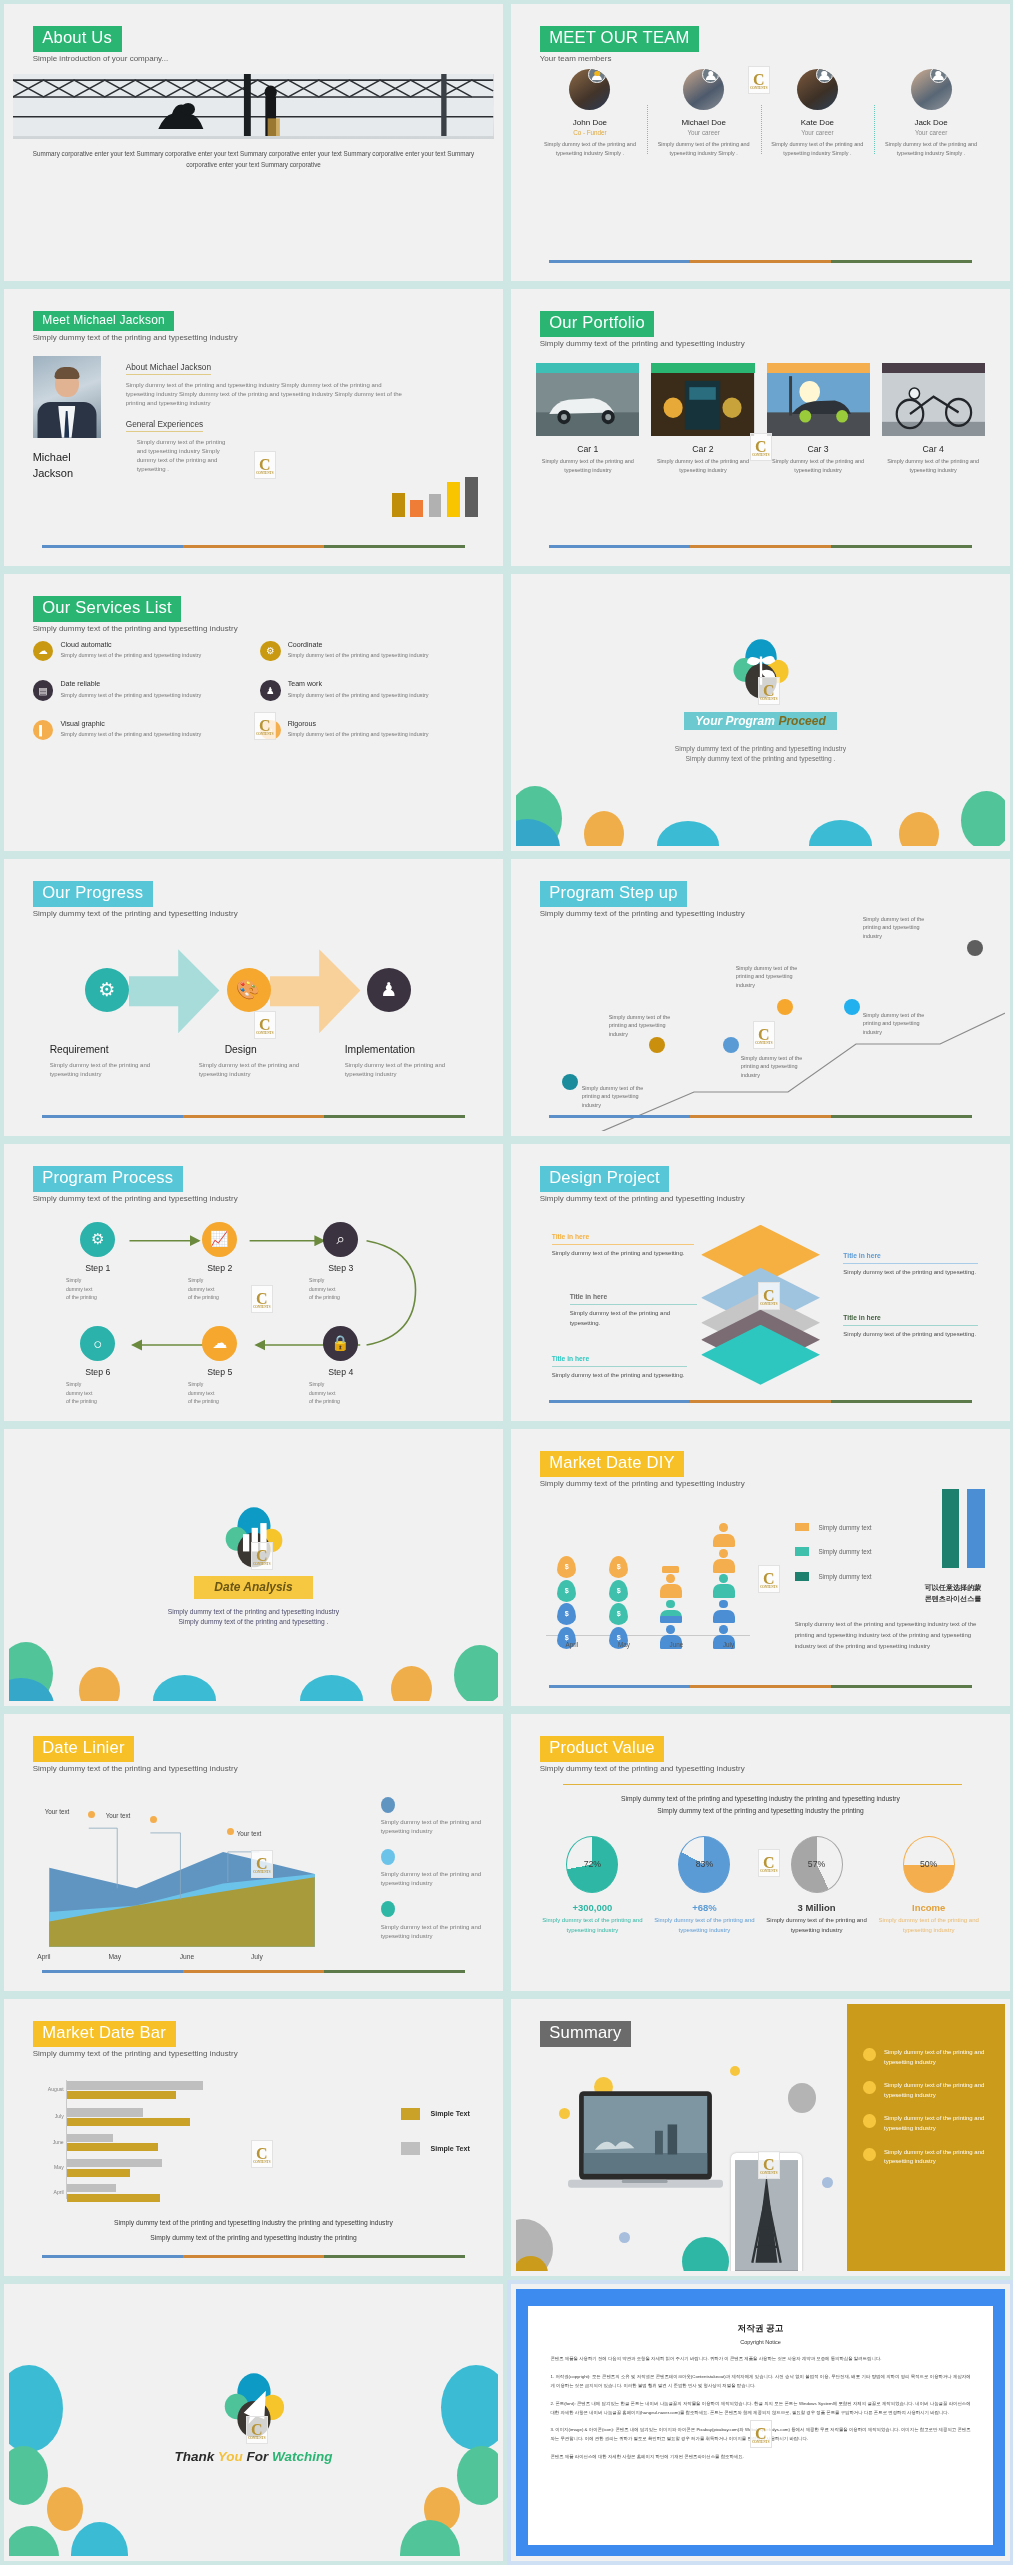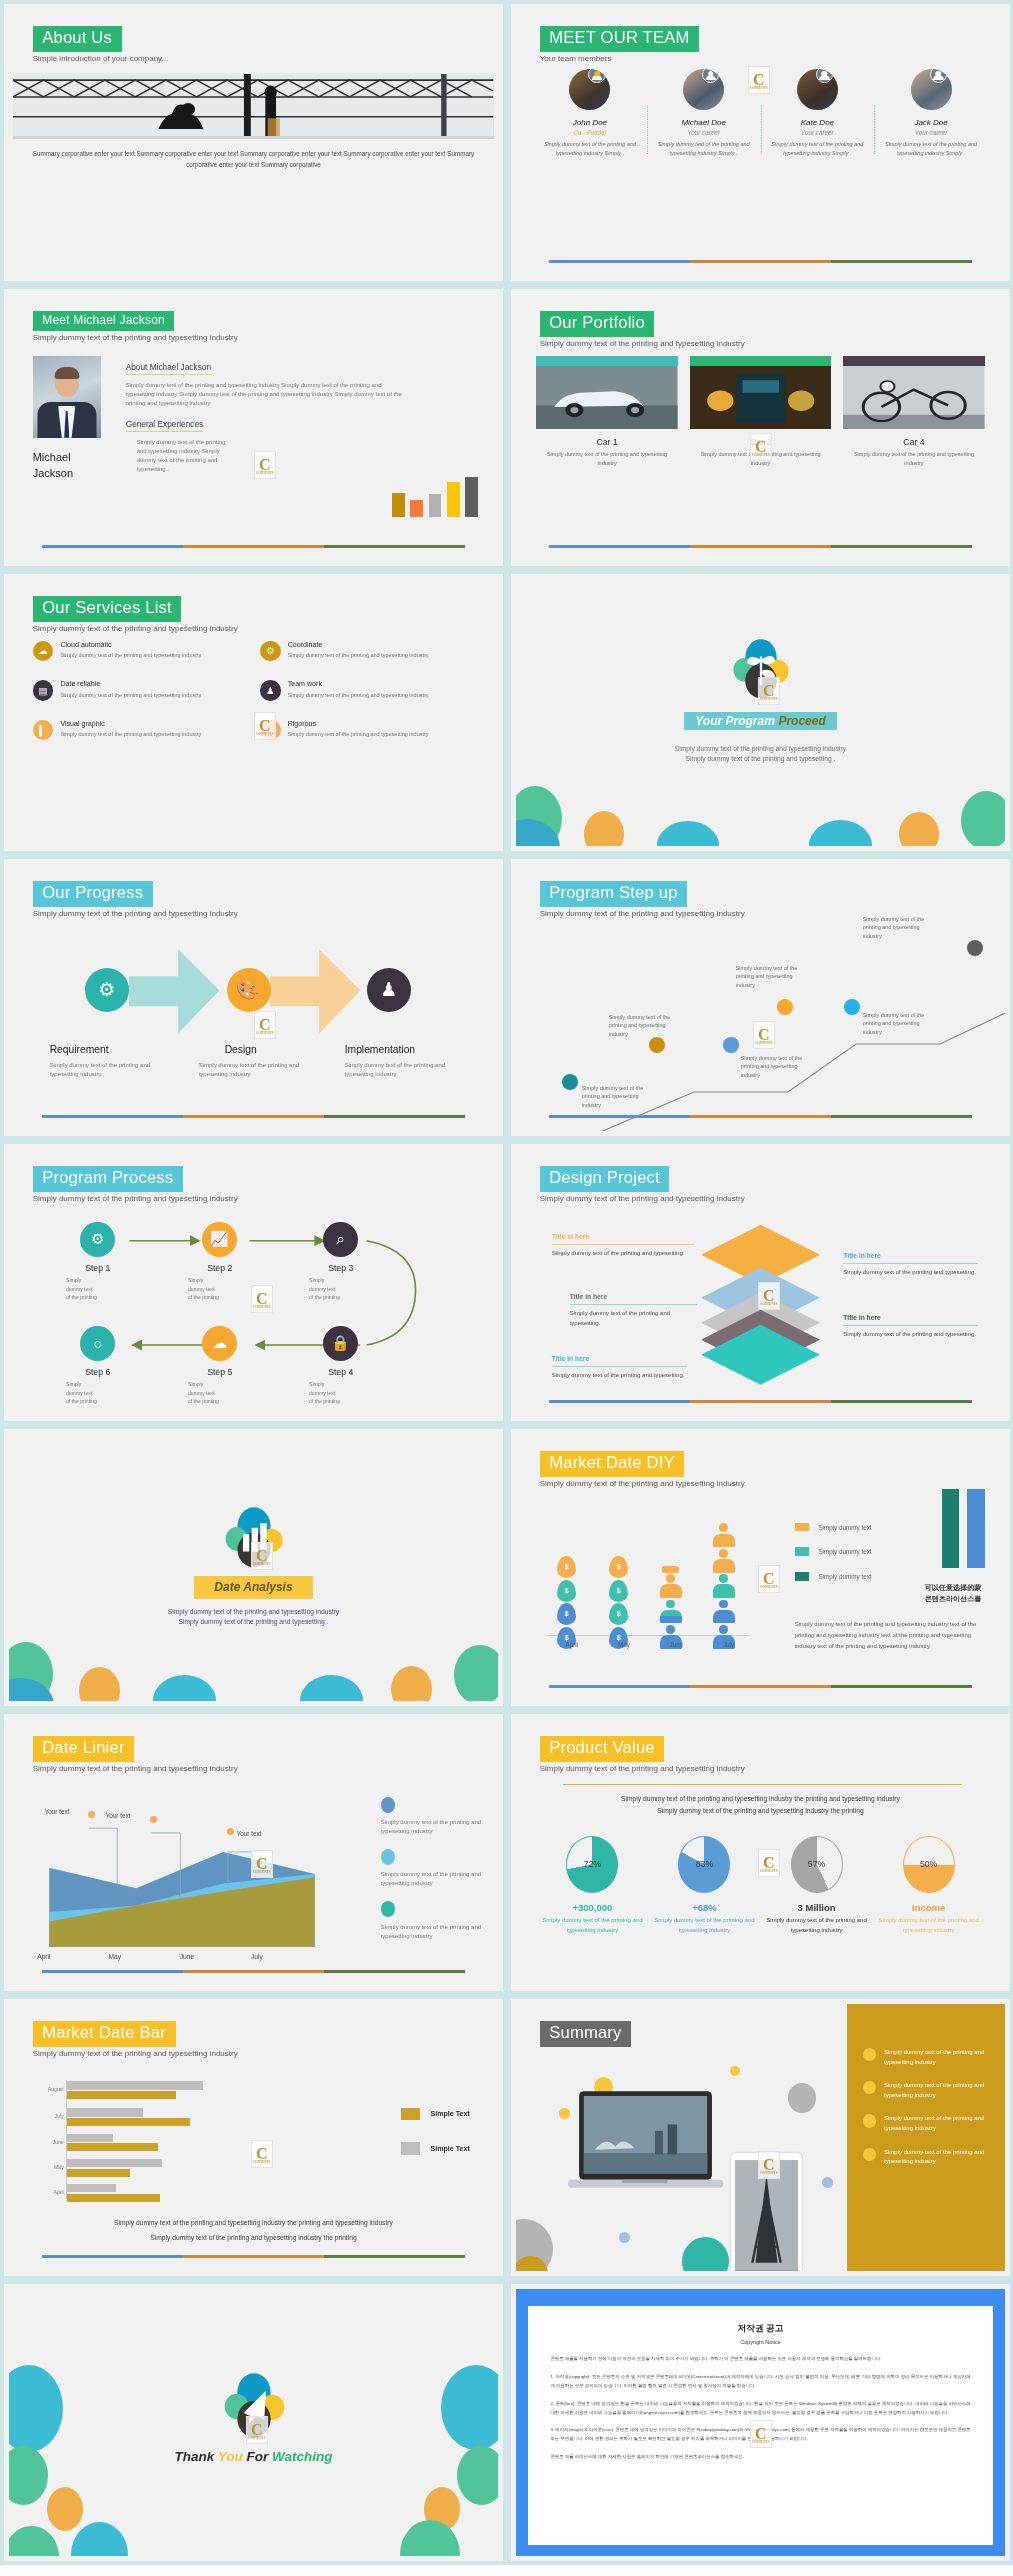--- a/index.html
+++ b/index.html
@@ -37,21 +37,21 @@
   .sm { font-size:6.7px; color:#6d6d6d; line-height:1.55; }
 
   
   .s1photo { position:absolute; left:4.7px; right:4.7px; top:65px; height:65px;
     background:linear-gradient(180deg,#d9dde0 0%,#e9ecee 55%,#cfd4d7 100%); overflow:hidden;}
   .truss { position:absolute; inset:0; }
   .s1body { position:absolute; left:19px; right:19px; top:139px; font-size:6.3px; color:#4a4a4a;
             line-height:1.75; text-align:center; }
 
   
-  .team { position:absolute; left:17.4px; right:17.4px; top:60px; display:flex;font-style:italic; }
+  .team { position:absolute; left:17.4px; right:17.4px; top:60px; display:flex; }
   .tm { flex:1; text-align:center; position:relative; padding:0 4.7px;}
   .tm + .tm::before { content:""; position:absolute; left:0; top:36px; bottom:3.2px; width:0;
       border-left:0.8px dotted #67c9b7; }
   .tmav { width:41px; height:41px; border-radius:50%; margin:0 auto; position:relative;
       background:#6a5a4a; overflow:hidden; }
   .tmav.a{background:linear-gradient(145deg,#8d6a47,#42342a 60%,#2c3b56);}
   .tmav.b{background:linear-gradient(145deg,#c9a78c,#4d5a6c 60%,#8a8f95);}
   .tmav.c{background:linear-gradient(145deg,#7d5a3e,#3c3026 60%,#2f4258);}
   .tmav.d{background:linear-gradient(145deg,#cfae92,#586675 60%,#93989e);}
   .tmbadge { position:absolute; right:4.7px; top:-3.2px; width:17.4px; height:17.4px; border-radius:50%;
@@ -85,21 +85,21 @@
   .mjh{ font-size:8.3px; color:#3c3c3c; padding-bottom:2.4px; border-bottom:1.2px solid #e0cb88;
         display:inline-block; }
   .mjbars{ position:absolute; right:20.6px; bottom:44px; height:54px; display:flex; align-items:flex-end; gap:5.5px;}
   .mjbars i{ display:block; width:12.7px; }
   .logo-wm{ position:absolute; width:22px; height:28.5px; background:rgba(255,255,255,.78);
      border:0.8px solid #e2e2e2; display:flex; align-items:center; justify-content:center;
      color:#b89434; font-family:"Liberation Serif", serif; font-weight:bold; font-size:16px; }
   .logo-wm span{ font-size:3.2px; position:absolute; bottom:3.2px; left:0; right:0; text-align:center; color:#b89434;}
 
   
-  .pf{ position:absolute; left:20.6px; right:20.6px; top:62px; display:flex; gap:12px;}
+  .pf{ position:absolute; left:20.6px; right:20.6px; top:69px; display:flex; gap:12px;}
   .pfi{ flex:1; }
   .pfcap{ height:10.3px; }
   .pfimg{ height:63px; position:relative; overflow:hidden; }
   .pftitle{ font-size:8.7px; color:#2a2a2a; margin-top:8px; text-align:center;}
   .pftxt{ font-size:5.5px; color:#6d6d6d; line-height:1.6; margin-top:3.2px; padding:0 4.7px; text-align:center;}
 
   
   .svc{ position:absolute; left:24px; right:20.6px; top:62px; display:grid;
         grid-template-columns:1fr 1fr; row-gap:19px; column-gap:9.5px;}
   .svcrow{ display:flex; gap:7.1px; }
@@ -330,20 +330,36 @@
         <div class="pfimg">
           <svg viewBox="0 0 140 80" preserveAspectRatio="none" style="width:100%;height:100%">
             <rect width="140" height="80" fill="#3a2c18"></rect>
             <rect x="46" y="10" width="48" height="62" fill="#16323b"></rect>
             <rect x="52" y="18" width="36" height="16" fill="#2a6d7f"></rect>
             <circle cx="30" cy="44" r="13" fill="#e7a937"></circle>
                 <circle cx="110" cy="44" r="13" fill="#c8a23a"></circle>
           </svg>
         </div>
         <div class="pftitle">Car 2</div>
+        <div class="pftxt">Simply dummy text of the printing and typesetting industry</div>
+      </div>
+      <div class="pfi">
+        <div class="pfcap" style="background:#f5ae4d"></div>
+        <div class="pfimg">
+          <svg viewBox="0 0 140 80" preserveAspectRatio="none" style="width:100%;height:100%">
+            <rect width="140" height="80" fill="#6aa4cf"></rect>
+                <rect y="50" width="140" height="30" fill="#4a4e52"></rect>
+            <circle cx="58" cy="24" r="14" fill="#fff7d4"></circle>
+            <rect x="30" y="4" width="4" height="50" fill="#3a3f44"></rect>
+            <path d="M34 52 q10 -14 30 -16 l28 -1 q16 3 22 17 z" fill="#2d3338"></path>
+            <circle cx="52" cy="55" r="8" fill="#9acb3b"></circle>
+                <circle cx="102" cy="55" r="8" fill="#9acb3b"></circle>
+          </svg>
+        </div>
+        <div class="pftitle">Car 3</div>
         <div class="pftxt">Simply dummy text of the printing and typesetting industry</div>
       </div>
       <div class="pfi">
         <div class="pfcap" style="background:#4a3f48"></div>
         <div class="pfimg">
           <svg viewBox="0 0 140 80" preserveAspectRatio="none" style="width:100%;height:100%">
             <rect width="140" height="80" fill="#c9ced2"></rect>
                 <rect y="62" width="140" height="18" fill="#8b9298"></rect>
             <circle cx="38" cy="52" r="18" fill="none" stroke="#22262a" stroke-width="3"></circle>
             <circle cx="104" cy="50" r="17" fill="none" stroke="#22262a" stroke-width="3"></circle>

